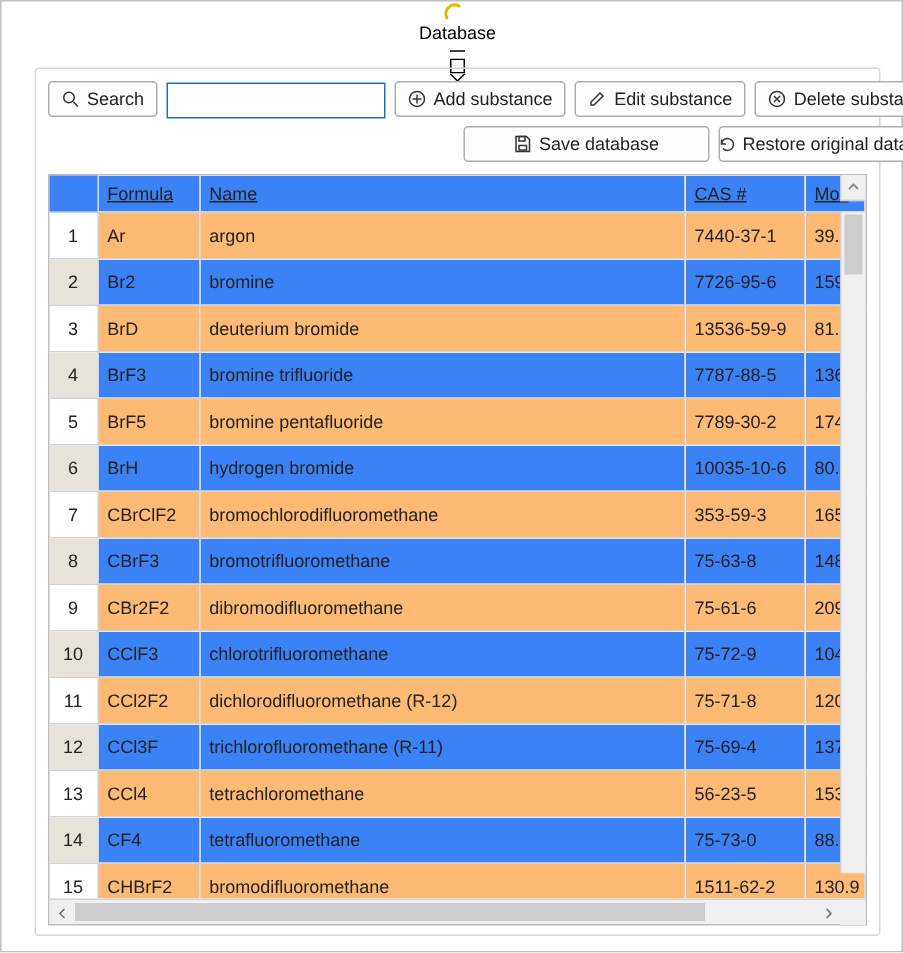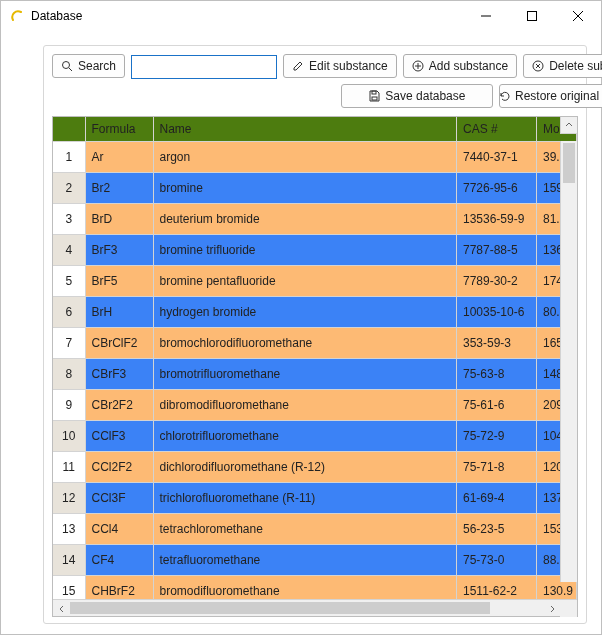--- a/index.html
+++ b/index.html
@@ -1,37 +1,37 @@
 <!DOCTYPE html>
 <html><head>
 <meta charset="utf-8">
 <style>
   * { box-sizing: border-box; }
   html, body { margin:0; padding:0; font-family: "Segoe UI", Tahoma, sans-serif; font-size:12px; color:#222; background:#fff; }
   .window { width:602px; height:635px; border:1px solid #bfbfbf; display:flex; flex-direction:column; background:#fff; }
-  .titlebar { height:30px; display:flex; align-items:center; padding:0 0 0 8px; }
+  .titlebar { height:30px; display:flex; align-items:center; padding:0 0 0 8px;flex-direction:column; }
   .titlebar .app-icon { width:16px; height:16px; margin-right:6px; display:flex; align-items:center; justify-content:center; }
   .titlebar .title { flex:0 0 auto; font-size:12px; color:#000; }
   .titlebar .spacer { flex:1; }
   .win-btn { width:46px; height:30px; display:flex; align-items:center; justify-content:center; }
-  .content { flex:1; padding:14px 14px 10px 10px; display:flex; flex-direction:column; min-height:0;margin-left:32px; }
+  .content { flex:1; padding:14px 14px 10px 22px; display:flex; flex-direction:column; min-height:0; }
   .panel { flex:1; border:1px solid #d7d7d7; border-radius:3px; padding:8px 8px 6px 8px; display:flex; flex-direction:column; min-height:0; }
   .toolbar { display:flex; gap:6px; }
   .tb-left { display:flex; flex-direction:column; gap:6px; width:80px; }
   .tb-mid { display:flex; align-items:flex-start; padding-top:1px; }
   .search-input { width:146px; height:24px; border:1.5px solid #1a72c8; outline:none; padding:2px 4px; background:#fff; }
   .tb-right { flex:1; display:flex; flex-direction:column; gap:6px; }
   .tb-row { display:flex; gap:6px; justify-content:flex-end; }
   .btn { height:24px; border:1px solid #adadad; background:#fdfdfd; border-radius:3px; display:inline-flex; align-items:center; justify-content:center; padding:0 8px; gap:5px; font-size:12px; cursor:default; white-space:nowrap; }
   .btn .ic { display:inline-flex; align-items:center; justify-content:center; }
   .btn-wide { flex:0 0 auto; }
   .grid-wrap { flex:1; margin-top:8px; border:1px solid #bdbdbd; position:relative; min-height:0; display:flex; flex-direction:column; }
   .grid-body { flex:1; overflow:hidden; position:relative; }
   table.grid { border-collapse:collapse; width:100%; table-layout:fixed; }
-  table.grid th { background:#4d7c0f; border:1px solid #d3d3d3; border-top:none; font-weight:400; text-align:left; padding:4px 6px; height:24px; position:sticky; top:0; }
+  table.grid th { background:#3b82f6; border:1px solid #d3d3d3; border-top:none; font-weight:400; text-align:left; padding:4px 6px; height:24px; position:sticky; top:0;text-decoration:underline; }
   table.grid th:first-child { border-left:none; text-align:center; }
   table.grid td { border:1px solid #d3d3d3; padding:0 6px; height:31px; overflow:hidden; white-space:nowrap; text-overflow:clip; }
   table.grid td:first-child { border-left:none; text-align:center; background:#fff !important; }
   table.grid tr.odd td { background:#fdba74; }
   table.grid tr.even td { background:#3b82f6; }
   table.grid tr.even td:first-child { background:#e8e3da !important; }
   .col-idx { width:32px; }
   .col-formula { width:68px; }
   .col-name { width:auto; }
   .col-cas { width:80px; }
@@ -94,48 +94,48 @@
           </div>
         </div>
         <div class="tb-mid">
           <input class="search-input" type="text" value="" style="">
         </div>
         <div class="tb-right">
           <div class="tb-row">
             <div class="btn btn-wide">
               <span class="ic">
                 <svg width="12" height="12" viewBox="0 0 12 12">
-                    <path d="M2 10 L2 8 L8 2 L10 4 L4 10 Z" stroke="#333" fill="none"></path>
-                  </svg>
-              </span>
-              <span>Edit substance</span>
-            </div>
-            <div class="btn btn-wide">
-              <span class="ic">
-                <svg width="12" height="12" viewBox="0 0 12 12">
                     <circle cx="6" cy="6" r="5" stroke="#333" fill="none"></circle>
                     <line x1="6" y1="3" x2="6" y2="9" stroke="#333"></line>
                     <line x1="3" y1="6" x2="9" y2="6" stroke="#333"></line>
                   </svg>
               </span>
               <span>Add substance</span>
             </div>
             <div class="btn btn-wide">
               <span class="ic">
                 <svg width="12" height="12" viewBox="0 0 12 12">
+                    <path d="M2 10 L2 8 L8 2 L10 4 L4 10 Z" stroke="#333" fill="none"></path>
+                  </svg>
+              </span>
+              <span>Edit substance</span>
+            </div>
+            <div class="btn btn-wide">
+              <span class="ic">
+                <svg width="12" height="12" viewBox="0 0 12 12">
                     <circle cx="6" cy="6" r="5" stroke="#333" fill="none"></circle>
                     <line x1="4" y1="4" x2="8" y2="8" stroke="#333"></line>
                     <line x1="8" y1="4" x2="4" y2="8" stroke="#333"></line>
                   </svg>
               </span>
               <span>Delete substance</span>
             </div>
           </div>
           <div class="tb-row">
-            <div class="btn btn-wide" style="width:152px">
+            <div class="btn btn-wide" style="width:164px">
               <span class="ic">
                 <svg width="12" height="12" viewBox="0 0 12 12">
                     <path d="M2 1 H9 L11 3 V11 H2 Z" stroke="#333" fill="none"></path>
                     <rect x="4" y="1" width="4" height="3" stroke="#333" fill="none"></rect>
                     <rect x="4" y="7" width="5" height="3" stroke="#333" fill="none"></rect>
                   </svg>
               </span>
               <span>Save database</span>
             </div>
             <div class="btn btn-wide" style="width:152px">
@@ -245,21 +245,21 @@
                   <td>11</td>
                   <td>CCl2F2</td>
                   <td>dichlorodifluoromethane (R-12)</td>
                   <td>75-71-8</td>
                   <td>120.9</td>
                 </tr>
                 <tr class="even">
                   <td>12</td>
                   <td>CCl3F</td>
                   <td>trichlorofluoromethane (R-11)</td>
-                  <td>61-69-4</td>
+                  <td>75-69-4</td>
                   <td>137.3</td>
                 </tr>
                 <tr class="odd">
                   <td>13</td>
                   <td>CCl4</td>
                   <td>tetrachloromethane</td>
                   <td>56-23-5</td>
                   <td>153.8</td>
                 </tr>
                 <tr class="even">

